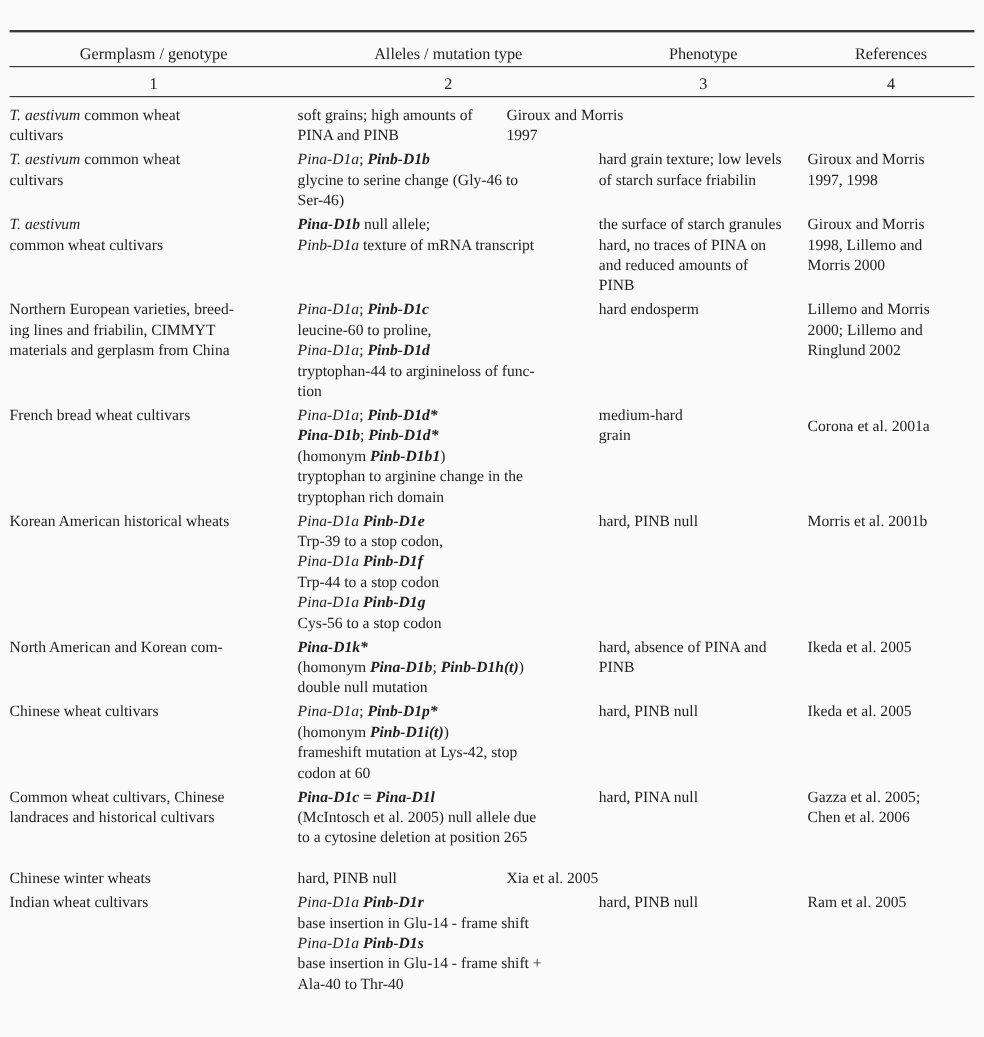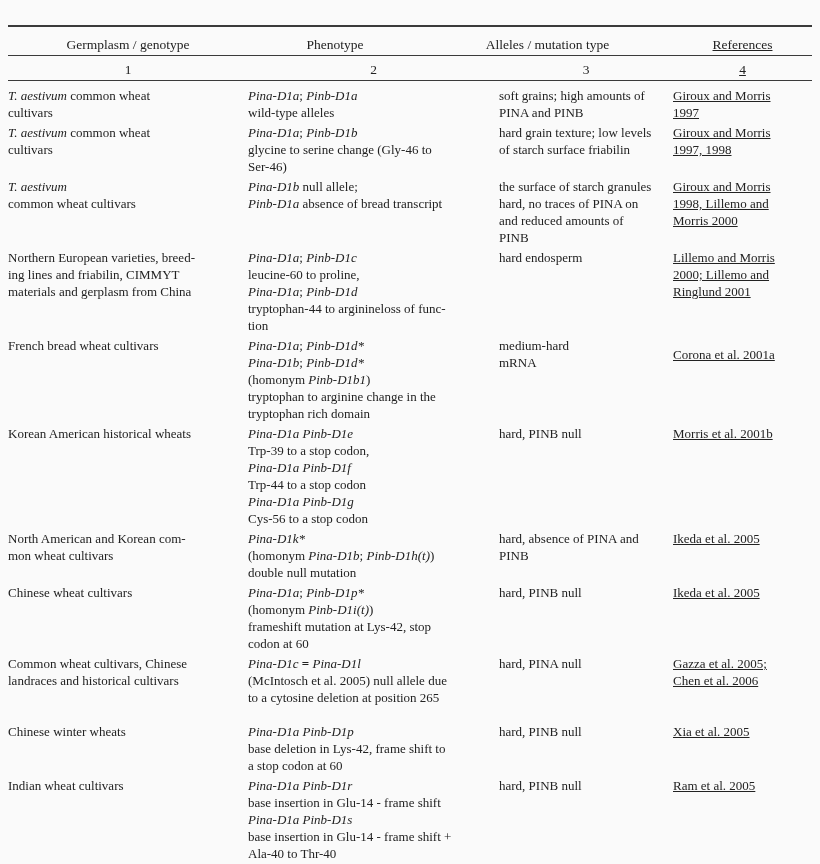--- a/index.html
+++ b/index.html
@@ -37,21 +37,21 @@
     display: flex;
     font-size: 13.5px;
     line-height: 17px;
   }
   .hdr-labels { top: 36px; }
   .hdr-nums   { top: 61px; }
   .hc { text-align: center; }
   .c1 { width: 240px; }
   .c2 { width: 251px; }
   .c3 { width: 174px; }
-  .c4 { width: 139px; text-decoration: underline; }
+  .c4 { width: 139px; }
   #tbody {
     position: absolute;
     top: 87px;
     left: 8px;
   }
   .row {
     display: flex;
     margin-bottom: 3px;
   }
   
@@ -59,57 +59,53 @@
   
   .row:nth-child(5) .c4 { padding-top: 9px; }
   .cell {
     font-size: 13px;
     line-height: 17px;
   }
   .line { white-space: nowrap; }
   .seg-n  { font-style: normal;  font-weight: normal; }
   .seg-i  { font-style: italic;  font-weight: normal; }
   .seg-b  { font-style: normal;  font-weight: bold; }
-  .seg-bi { font-style: italic;  font-weight: normal; }
+  .seg-bi { font-style: italic;  font-weight: bold; }
 </style>
 </head>
 <body>
 
 <div class="page">
 
   <div class="rule rule-top"></div>
 
   <div class="hdr-row hdr-labels">
     <div class="hc c1">Germplasm / genotype</div>
+    <div class="hc c2">Alleles / mutation type</div>
     <div class="hc c3">Phenotype</div>
-    <div class="hc c2">Alleles / mutation type</div>
     <div class="hc c4">References</div>
   </div>
 
   <div class="rule rule-mid"></div>
 
   <div class="hdr-row hdr-nums">
     <div class="hc c1">1</div>
     <div class="hc c2">2</div>
     <div class="hc c3">3</div>
     <div class="hc c4">4</div>
   </div>
 
   <div class="rule rule-low"></div>
 
   <div id="tbody">
       <div class="row">
         <div class="cell c1">
           <div class="line"><span class="seg-i">T. aestivum</span><span class="seg-n"> common wheat</span></div>
           <div class="line"><span class="seg-n">cultivars</span></div>
         </div>
-        <div class="cell c2">
-          <div class="line"><span class="seg-i">Pina-D1a</span><span class="seg-n">; </span><span class="seg-i">Pinb-D1a</span></div>
-          <div class="line"><span class="seg-n">wild-type alleles</span></div>
-        </div>
         <div class="cell c3">
           <div class="line"><span class="seg-n">soft grains; high amounts of</span></div>
           <div class="line"><span class="seg-n">PINA and PINB</span></div>
         </div>
         <div class="cell c4">
           <div class="line"><span class="seg-n">Giroux and Morris</span></div>
           <div class="line"><span class="seg-n">1997</span></div>
         </div>
       </div>
       <div class="row">
@@ -131,21 +127,21 @@
           <div class="line"><span class="seg-n">1997, 1998</span></div>
         </div>
       </div>
       <div class="row">
         <div class="cell c1">
           <div class="line"><span class="seg-i">T. aestivum</span></div>
           <div class="line"><span class="seg-n">common wheat cultivars</span></div>
         </div>
         <div class="cell c2">
           <div class="line"><span class="seg-bi">Pina-D1b</span><span class="seg-n"> null allele;</span></div>
-          <div class="line"><span class="seg-i">Pinb-D1a</span><span class="seg-n"> absence of bread transcript</span></div>
+          <div class="line"><span class="seg-i">Pinb-D1a</span><span class="seg-n"> texture of mRNA transcript</span></div>
         </div>
         <div class="cell c3">
           <div class="line"><span class="seg-n">the surface of starch granules</span></div>
           <div class="line"><span class="seg-n">hard, no traces of PINA on</span></div>
           <div class="line"><span class="seg-n">and reduced amounts of</span></div>
           <div class="line"><span class="seg-n">PINB</span></div>
         </div>
         <div class="cell c4">
           <div class="line"><span class="seg-n">Giroux and Morris</span></div>
           <div class="line"><span class="seg-n">1998, Lillemo and</span></div>
@@ -164,37 +160,37 @@
           <div class="line"><span class="seg-i">Pina-D1a</span><span class="seg-n">; </span><span class="seg-bi">Pinb-D1d</span></div>
           <div class="line"><span class="seg-n">tryptophan-44 to arginineloss of func-</span></div>
           <div class="line"><span class="seg-n">tion</span></div>
         </div>
         <div class="cell c3">
           <div class="line"><span class="seg-n">hard endosperm</span></div>
         </div>
         <div class="cell c4">
           <div class="line"><span class="seg-n">Lillemo and Morris</span></div>
           <div class="line"><span class="seg-n">2000; Lillemo and</span></div>
-          <div class="line"><span class="seg-n">Ringlund 2001</span></div>
+          <div class="line"><span class="seg-n">Ringlund 2002</span></div>
         </div>
       </div>
       <div class="row">
         <div class="cell c1">
           <div class="line"><span class="seg-n">French bread wheat cultivars</span></div>
         </div>
         <div class="cell c2">
           <div class="line"><span class="seg-i">Pina-D1a</span><span class="seg-n">; </span><span class="seg-bi">Pinb-D1d*</span></div>
           <div class="line"><span class="seg-bi">Pina-D1b</span><span class="seg-n">; </span><span class="seg-bi">Pinb-D1d*</span></div>
           <div class="line"><span class="seg-n">(homonym </span><span class="seg-bi">Pinb-D1b1</span><span class="seg-n">)</span></div>
           <div class="line"><span class="seg-n">tryptophan to arginine change in the</span></div>
           <div class="line"><span class="seg-n">tryptophan rich domain</span></div>
         </div>
         <div class="cell c3">
           <div class="line"><span class="seg-n">medium-hard</span></div>
-          <div class="line"><span class="seg-n">mRNA</span></div>
+          <div class="line"><span class="seg-n">grain</span></div>
         </div>
         <div class="cell c4">
           <div class="line"><span class="seg-n">Corona et al. 2001a</span></div>
         </div>
       </div>
       <div class="row">
         <div class="cell c1">
           <div class="line"><span class="seg-n">Korean American historical wheats</span></div>
         </div>
         <div class="cell c2">
@@ -208,21 +204,20 @@
         <div class="cell c3">
           <div class="line"><span class="seg-n">hard, PINB null</span></div>
         </div>
         <div class="cell c4">
           <div class="line"><span class="seg-n">Morris et al. 2001b</span></div>
         </div>
       </div>
       <div class="row">
         <div class="cell c1">
           <div class="line"><span class="seg-n">North American and Korean com-</span></div>
-          <div class="line"><span class="seg-n">mon wheat cultivars</span></div>
         </div>
         <div class="cell c2">
           <div class="line"><span class="seg-bi">Pina-D1k*</span></div>
           <div class="line"><span class="seg-n">(homonym </span><span class="seg-bi">Pina-D1b</span><span class="seg-n">; </span><span class="seg-bi">Pinb-D1h(t)</span><span class="seg-n">)</span></div>
           <div class="line"><span class="seg-n">double null mutation</span></div>
         </div>
         <div class="cell c3">
           <div class="line"><span class="seg-n">hard, absence of PINA and</span></div>
           <div class="line"><span class="seg-n">PINB</span></div>
         </div>
@@ -261,25 +256,20 @@
           <div class="line"><span class="seg-n">hard, PINA null</span></div>
         </div>
         <div class="cell c4">
           <div class="line"><span class="seg-n">Gazza et al. 2005;</span></div>
           <div class="line"><span class="seg-n">Chen et al. 2006</span></div>
         </div>
       </div>
       <div class="row">
         <div class="cell c1">
           <div class="line"><span class="seg-n">Chinese winter wheats</span></div>
-        </div>
-        <div class="cell c2">
-          <div class="line"><span class="seg-i">Pina-D1a</span><span class="seg-n"> </span><span class="seg-bi">Pinb-D1p</span></div>
-          <div class="line"><span class="seg-n">base deletion in Lys-42, frame shift to</span></div>
-          <div class="line"><span class="seg-n">a stop codon at 60</span></div>
         </div>
         <div class="cell c3">
           <div class="line"><span class="seg-n">hard, PINB null</span></div>
         </div>
         <div class="cell c4">
           <div class="line"><span class="seg-n">Xia et al. 2005</span></div>
         </div>
       </div>
       <div class="row">
         <div class="cell c1">

